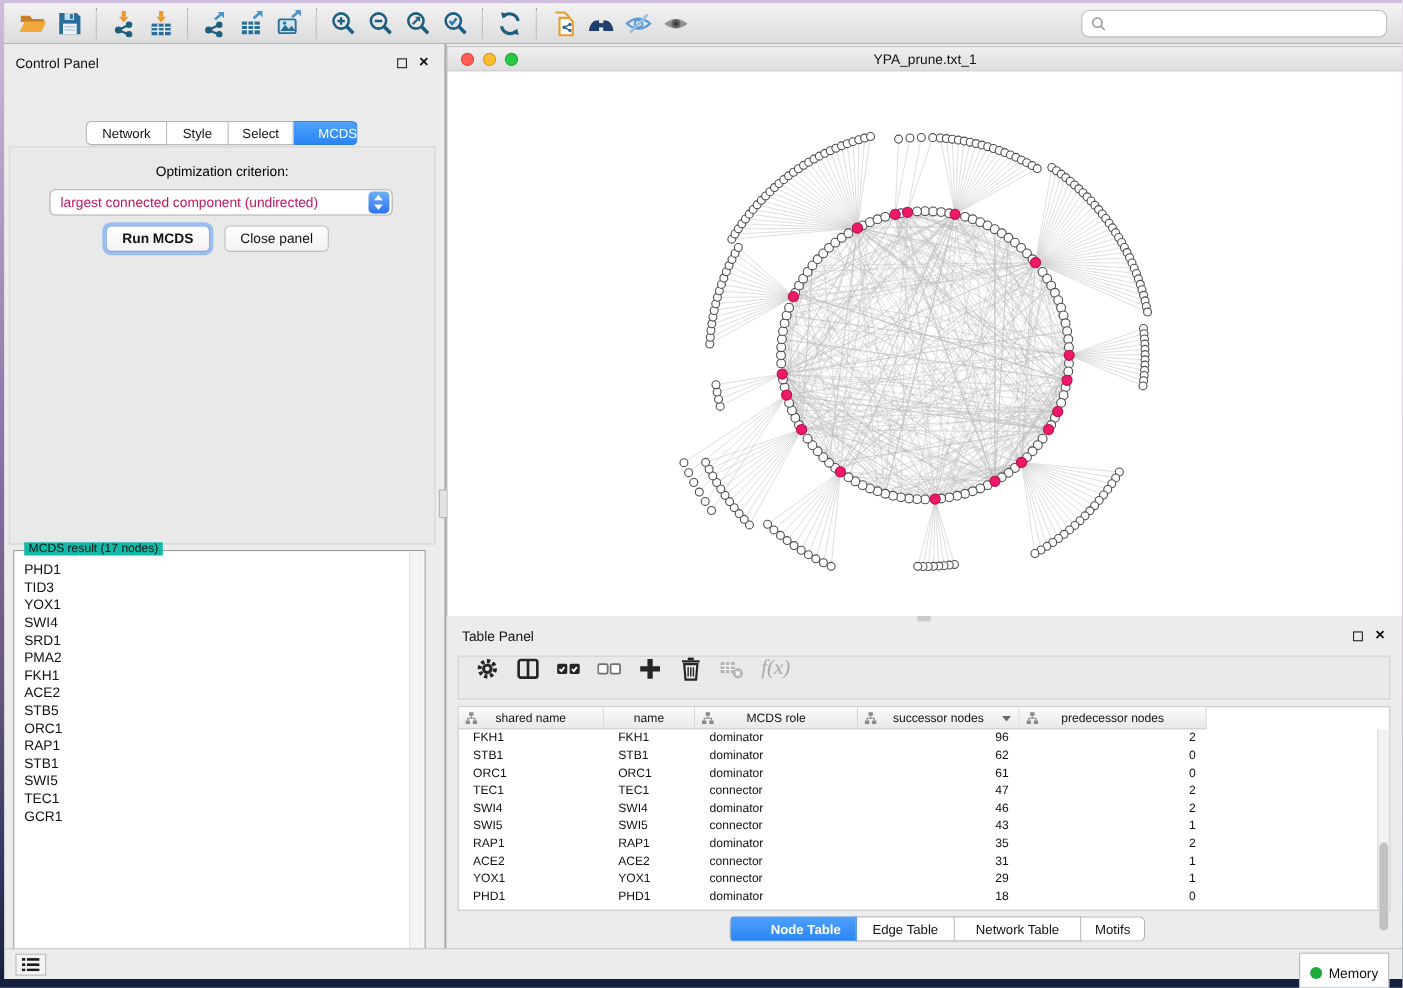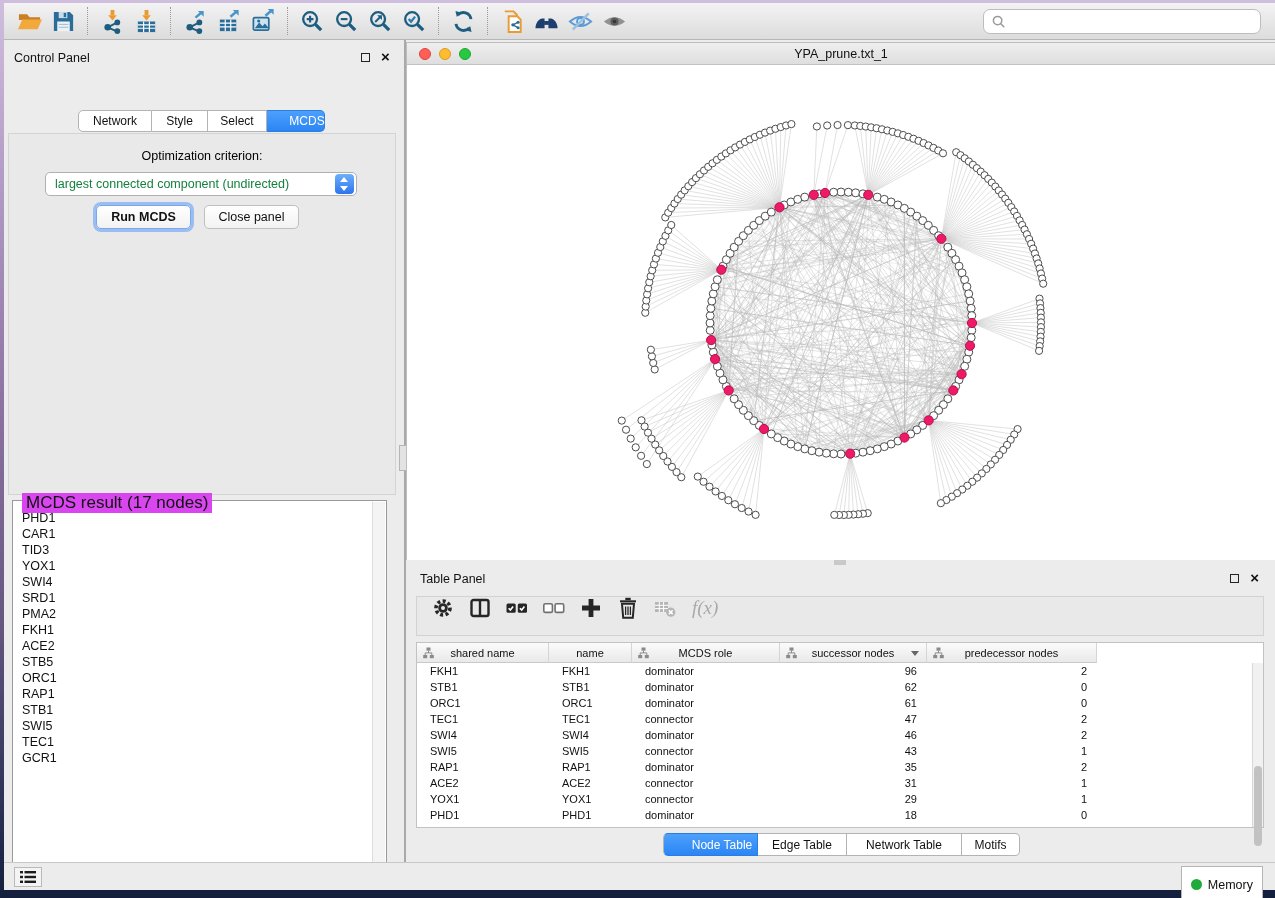--- a/index.html
+++ b/index.html
@@ -33,32 +33,32 @@
   #cp-tabs { left:74px; top:70px; }
   .seg { font-size:12px; color:#111; background:#fff; border:1px solid #b3b3b3; border-left:none;
     display:flex; align-items:center; justify-content:center; }
   .seg:first-child { border-left:1px solid #b3b3b3; border-radius:5px 0 0 5px; }
   .seg:last-child { border-radius:0 5px 5px 0; }
   .seg-active { background:linear-gradient(180deg,#4da0fb,#2b85f5); color:#fff; border-color:#2b7de0;padding-left:23px; }
   #cp-inner { position:absolute; left:4px; top:93px; width:388px; height:362px; background:#e9e9e9; border:1px solid #d4d4d4; }
   #opt-label { position:absolute; top:15px; width:100%; text-align:center; font-size:12.5px; color:#000000; }
   #opt-select { position:absolute; left:36px; top:38px; width:312px; height:24px; background:#fff;
     border:1px solid #b0b0b0; border-radius:5px; display:flex; align-items:center; }
-  #opt-select .sel-text { flex:1; font-size:12.5px; padding-left:9px; color:#15803d; white-space:nowrap; overflow:hidden;}
+  #opt-select .sel-text { flex:1; font-size:12.5px; padding-left:9px; color:#be185d; white-space:nowrap; overflow:hidden;}
   .stepper { width:19px; height:20px; margin-right:2px; border-radius:4px;
     background:linear-gradient(180deg,#6db0f9,#2d74ee); position:relative; }
   .stepper:before, .stepper:after { content:""; position:absolute; left:5px; border-left:4.5px solid transparent; border-right:4.5px solid transparent; }
   .stepper:before { top:3px; border-bottom:5px solid #fff; }
   .stepper:after { bottom:3px; border-top:5px solid #fff; }
   .btn { position:absolute; height:24px; background:linear-gradient(180deg,#ffffff,#f2f2f2); border:1px solid #bfbfbf;
     border-radius:5px; font-size:12.5px; color:#111; display:flex; align-items:center; justify-content:center; }
   #run-btn { left:87px; top:71px; width:95px; box-shadow:0 0 0 3px rgba(90,155,250,.55); border-color:#7aa8e8;font-weight:bold;}
   #close-btn { left:195px; top:71px; width:95px; }
   #mcds-box { position:absolute; left:8px; top:460px; width:375px; height:372px; border:1px solid #9a9a9a; background:#fff; }
-  #mcds-legend { position:absolute; left:9px; top:-8px; background:#d946ef; padding:0 4px; font-size:17px; color:#111; }
+  #mcds-legend { position:absolute; left:9px; top:-8px; background:#14b8a6; padding:0 4px; font-size:11px; color:#111; }
   #mcds-list { position:absolute; inset:1px 14px 1px 1px; overflow:hidden; padding:8px 0 0 8px; }
   .mcds-item { font-size:12.5px; line-height:16px; color:#111; }
   #mcds-scroll { position:absolute; top:1px; right:1px; bottom:1px; width:13px; background:#f4f4f4; border-left:1px solid #ddd; }
 
   
   #v-split { position:absolute; left:400px; top:37px; width:2px; bottom:28px; background:#a9a9a9; }
   #v-split-handle { position:absolute; left:395px; top:442px; width:9px; height:26px; background:#e3e3e3; border:1px solid #b5b5b5; }
 
   
   #net-frame { position:absolute; left:402px; top:39px; right:0; height:518px; border-left:1px solid #bdbdbd; border-top:1px solid #bdbdbd; }
@@ -286,21 +286,20 @@
         <span class="stepper"></span>
       </div>
       <div id="run-btn" class="btn">Run MCDS</div>
       <div id="close-btn" class="btn">Close panel</div>
     </div>
 
     <div id="mcds-box">
       <span id="mcds-legend">MCDS result (17 nodes)</span>
       <div id="mcds-list">
           <div class="mcds-item">PHD1</div>
-          <div class="mcds-item">CAR1</div>
           <div class="mcds-item">TID3</div>
           <div class="mcds-item">YOX1</div>
           <div class="mcds-item">SWI4</div>
           <div class="mcds-item">SRD1</div>
           <div class="mcds-item">PMA2</div>
           <div class="mcds-item">FKH1</div>
           <div class="mcds-item">ACE2</div>
           <div class="mcds-item">STB5</div>
           <div class="mcds-item">ORC1</div>
           <div class="mcds-item">RAP1</div>
@@ -1413,21 +1412,21 @@
             <div class="td num" style="width: 147px; padding: 0px 10px 0px 0px;">18</div>
             <div class="td num" style="width: 170px; padding: 0px 10px 0px 0px;">0</div>
           </div>
         </div>
       <div id="tbl-scroll">
           <div id="tbl-thumb"></div>
         </div>
     </div>
 
     <div id="table-tabs" class="seg-bar">
-        <div class="seg seg-active" style="width: 95px;">Node Table</div>
+        <div class="seg seg-active" style="width: 116px; font-weight: bold;">Node Table</div>
         <div class="seg" style="width: 89px;">Edge Table</div>
         <div class="seg" style="width: 115px;">Network Table</div>
         <div class="seg" style="width: 58px;">Motifs</div>
       </div>
   </div>
 
   <div id="status-bar">
     <div id="list-btn">
       <svg width="16" height="12" viewBox="0 0 16 12">
           <g fill="#1c1c1c">

